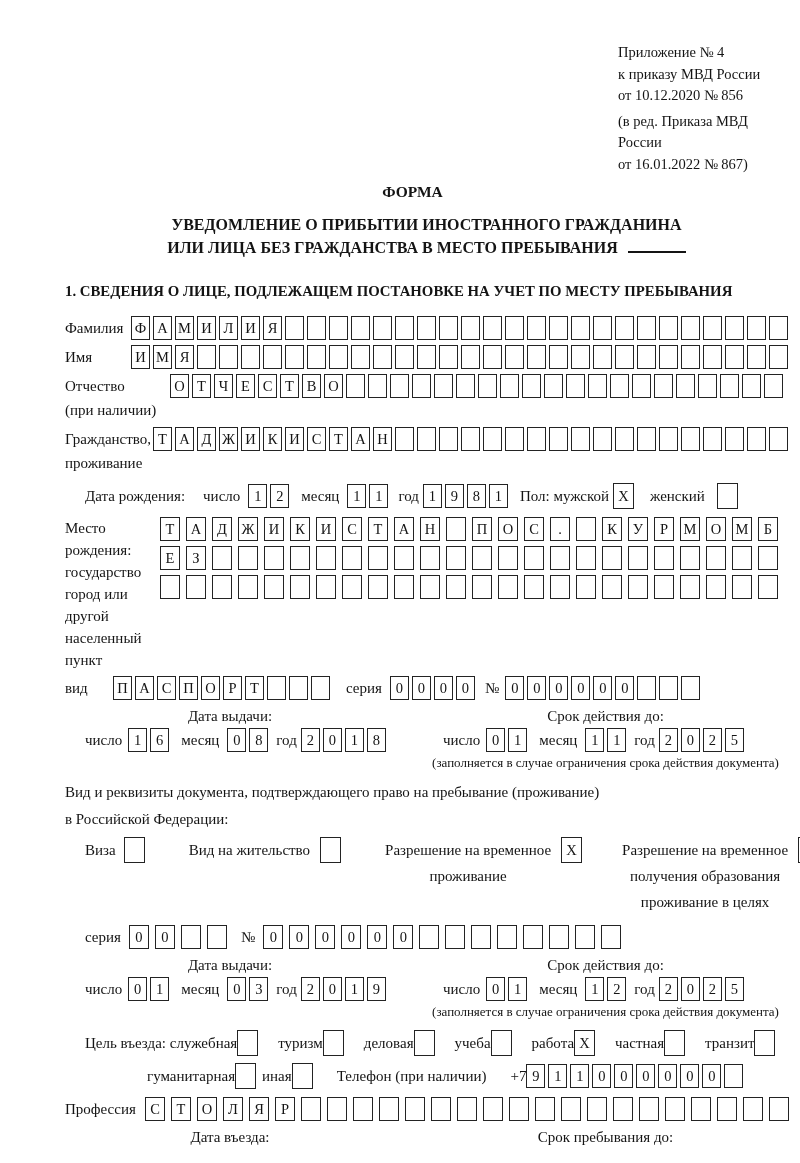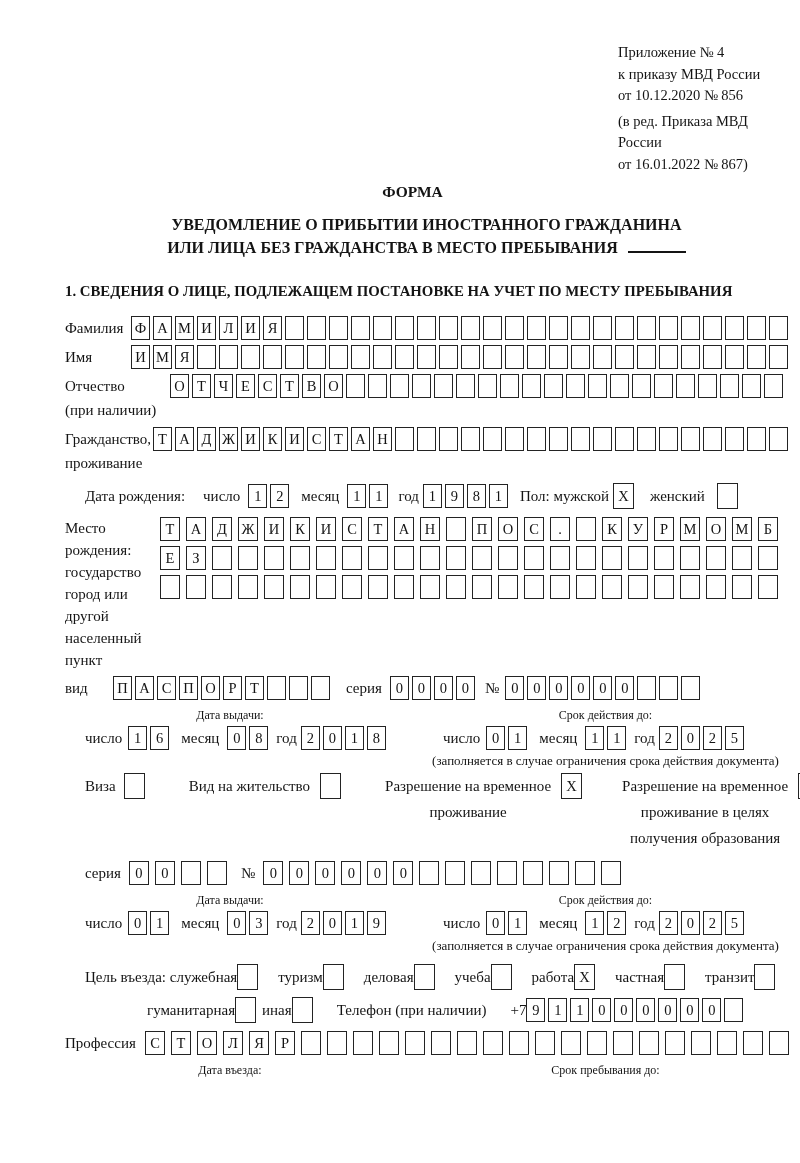--- a/index.html
+++ b/index.html
@@ -30,21 +30,21 @@
           width:19px; height:24px; border:1.6px solid var(--box,#222);
           font-size:14.5px; background:#fff; }
   .cells.sp { gap:6px; } .cells.sp .cell { width:20px; }
   .cells.cb .cell { width:21px; height:26px; }
   .cellrows .cells { margin-bottom:5px; }
 
   
   .datepair { display:flex; margin-top:8px; align-items:flex-start; }
   .dp-left { width:330px; flex:none; }
   .dp-right { flex:1; padding-left:28px; }
-  .dp-title { text-align:center; font-size:12px; }
+  .dp-title { text-align:center; font-size:15px; }
   .dp-row { display:flex; align-items:center; margin-top:3px; }
   .dp-note { font-size:13px; margin-top:3px; text-align:center; white-space:nowrap; }
 
   
   .para { font-size:15px; line-height:27px; margin-top:8px; }
   .cbrow { display:flex; align-items:flex-start; margin-top:4px; }
   .cbitem { display:flex; align-items:flex-start; }
   .cbitem .lbl { line-height:26px; }
   .center { text-align:center; line-height:21px; }
   .center div { white-space:nowrap; }
@@ -425,20 +425,24 @@
             <span class="cell">2</span>
             <span class="cell">0</span>
             <span class="cell">2</span>
             <span class="cell">5</span>
           </div>
       </div>
       <div class="dp-note">(заполняется в случае ограничения срока действия документа)</div>
     </div>
   </div>
 
+  <div class="para">
+    <div>Вид и реквизиты документа, подтверждающего право на пребывание (проживание)</div>
+    <div>в Российской Федерации:</div>
+  </div>
 
   <div class="cbrow">
     <div class="cbitem">
       <span class="lbl mr8">Виза</span>
       <div class="cells cb">
           <span class="cell"></span>
         </div>
     </div>
     <div class="cbitem ml24">
       <span class="lbl mr10">Вид на жительство</span>
@@ -451,22 +455,22 @@
         <div>Разрешение на временное</div>
         <div>проживание</div>
       </div>
       <div class="cells cb">
           <span class="cell">X</span>
         </div>
     </div>
     <div class="cbitem ml20">
       <div class="lbl center mr10">
         <div>Разрешение на временное</div>
+        <div>получения образования</div>
         <div>проживание в целях</div>
-        <div>получения образования</div>
       </div>
       <div class="cells cb">
           <span class="cell"></span>
         </div>
     </div>
   </div>
 
   <div class="row mt10">
     <span class="lbl mr8">серия</span>
     <div class="cells sp">

